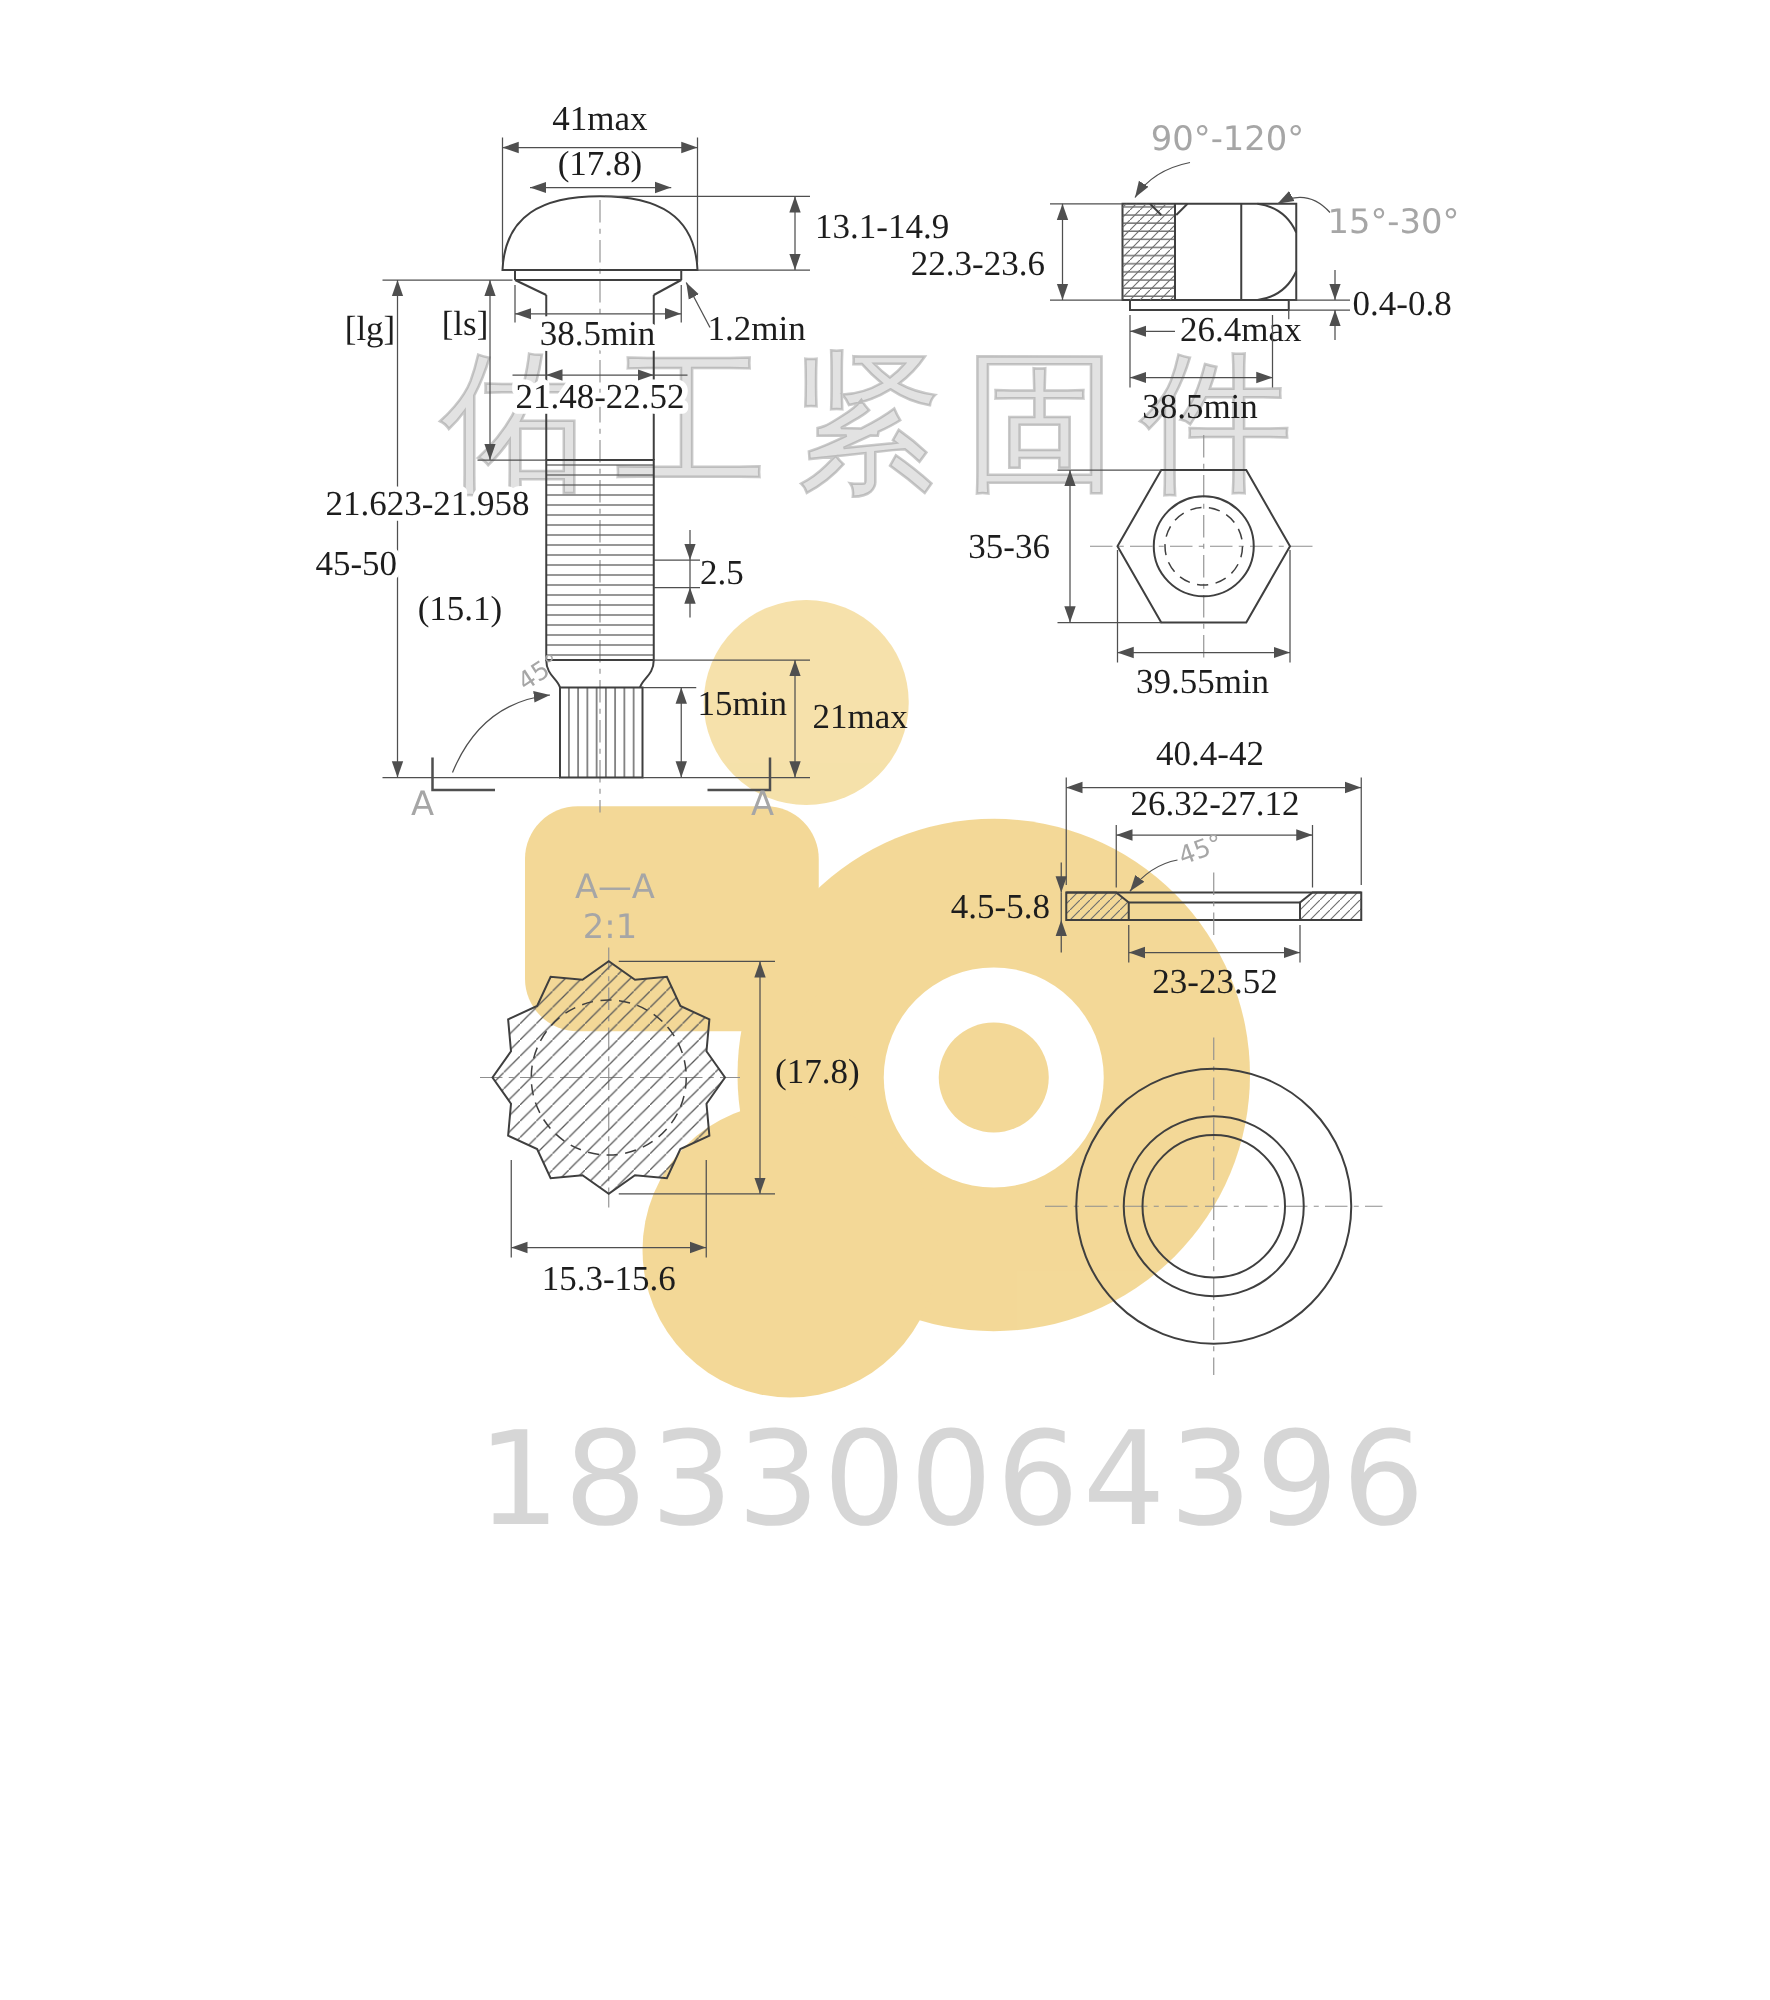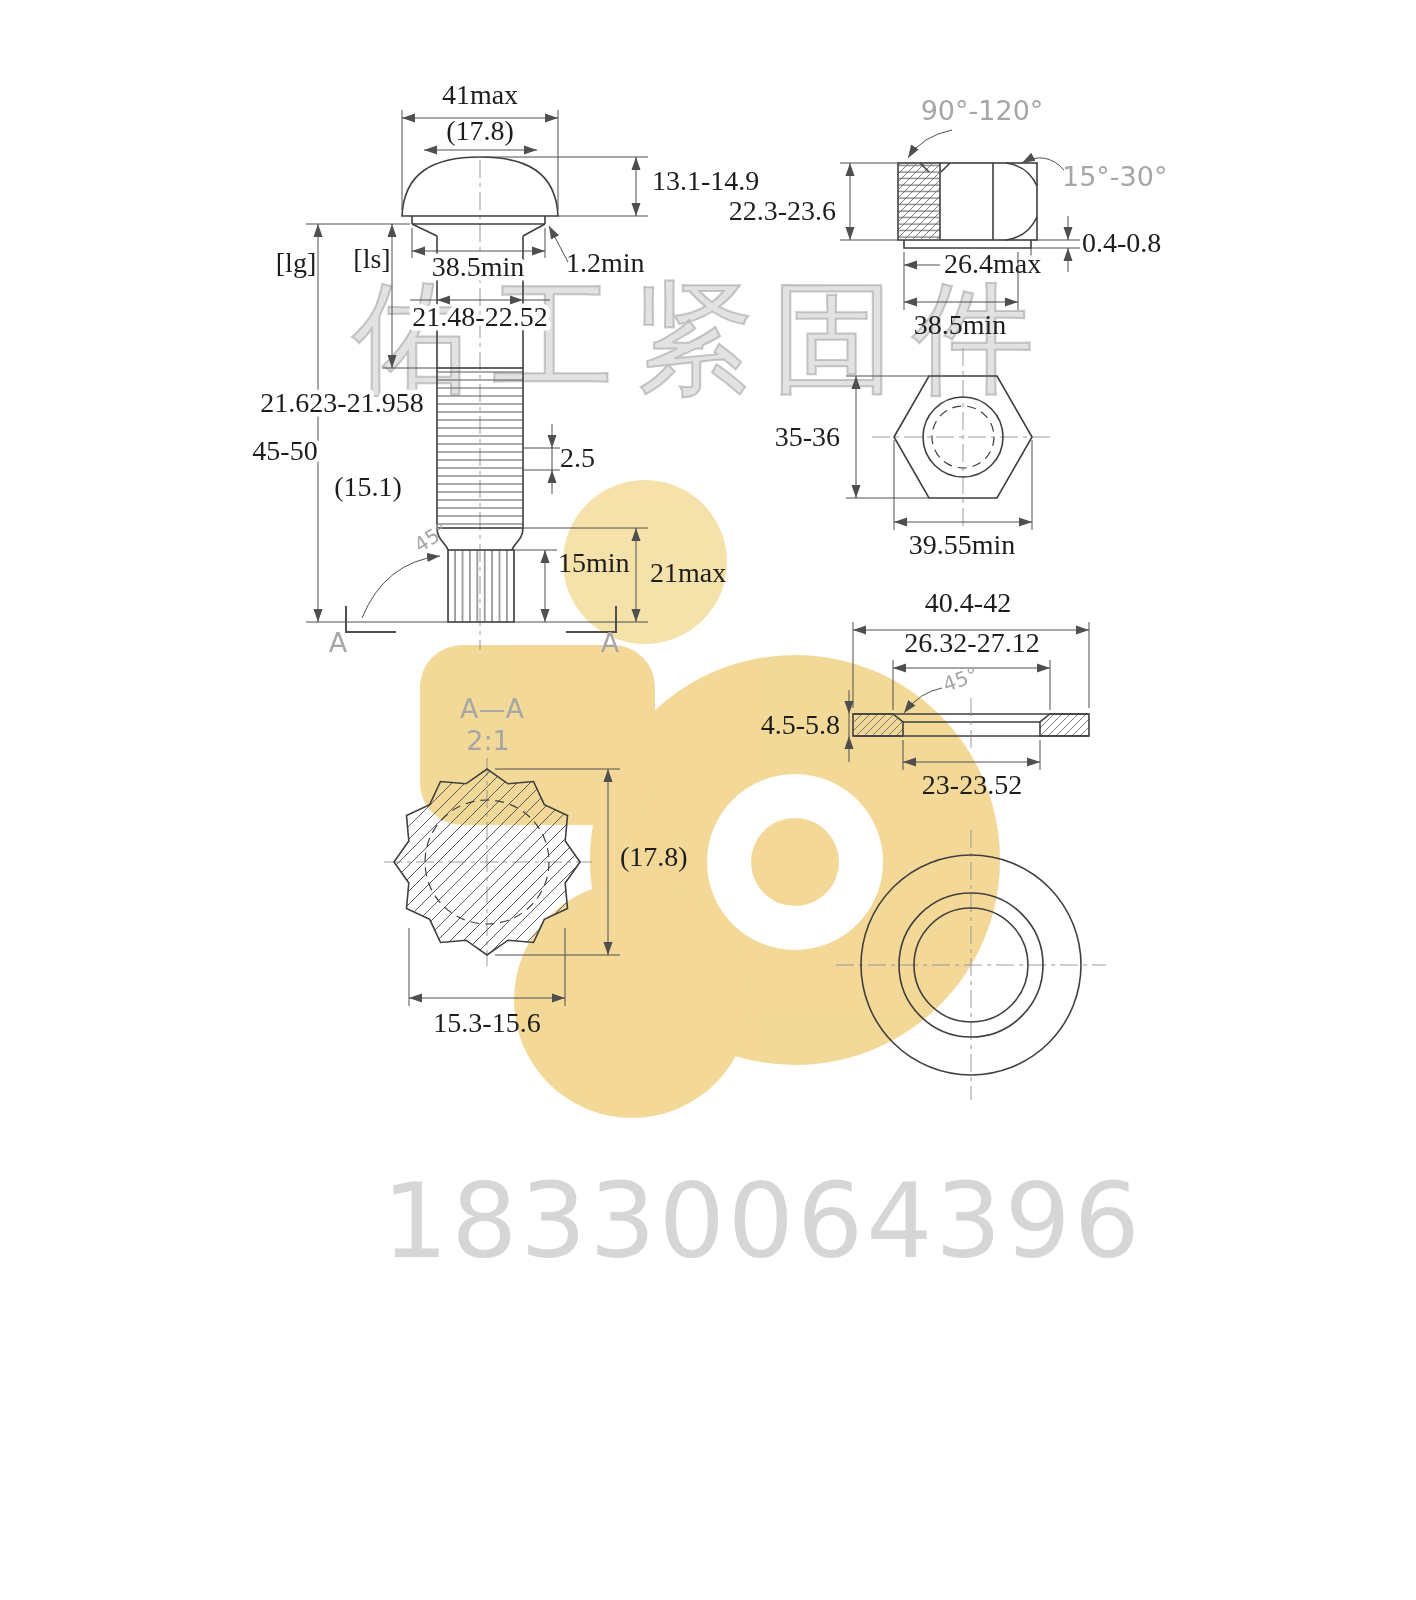--- a/index.html
+++ b/index.html
@@ -5,21 +5,21 @@
   html,body{margin:0;padding:0;background:#fff;}
   .stage{position:relative;width:1416px;height:1600px;background:#ffffff;overflow:hidden;
          font-family:"Liberation Serif",serif;}
   
   .wm-brand{position:absolute;left:352px;top:258px;font-size:122px;letter-spacing:18px;
             font-family:"DejaVu Sans",sans-serif;font-weight:400;
             color:rgba(185,185,185,0.42);-webkit-text-stroke:2px rgba(150,150,150,0.5);
             white-space:nowrap;user-select:none;}
   .wm-phone{position:absolute;left:382px;top:1122px;font-size:104px;letter-spacing:3px;
             font-family:"DejaVu Sans",sans-serif;color:rgba(180,180,180,0.55);
-            white-space:nowrap;user-select:none;margin-top:38px;}
+            white-space:nowrap;user-select:none;}
   svg{position:absolute;left:0;top:0;}
   
   .ol{stroke:#3f3f3f;stroke-width:1.6;fill:none;}
   .dl{stroke:#4f4f4f;stroke-width:1;fill:none;}
   .cl{stroke:#8f8f8f;stroke-width:0.9;stroke-dasharray:18 5 4 5;fill:none;}
   .dd{stroke:#3f3f3f;stroke-width:1.2;stroke-dasharray:9 6;fill:none;}
   .cut{stroke:#4f4f4f;stroke-width:2;fill:none;}
   
   .t{font-family:"Liberation Serif",serif;font-size:28px;fill:#1d1d1d;}
   .tg{font-family:"DejaVu Sans",sans-serif;font-size:27px;fill:#a6a6a6;}

